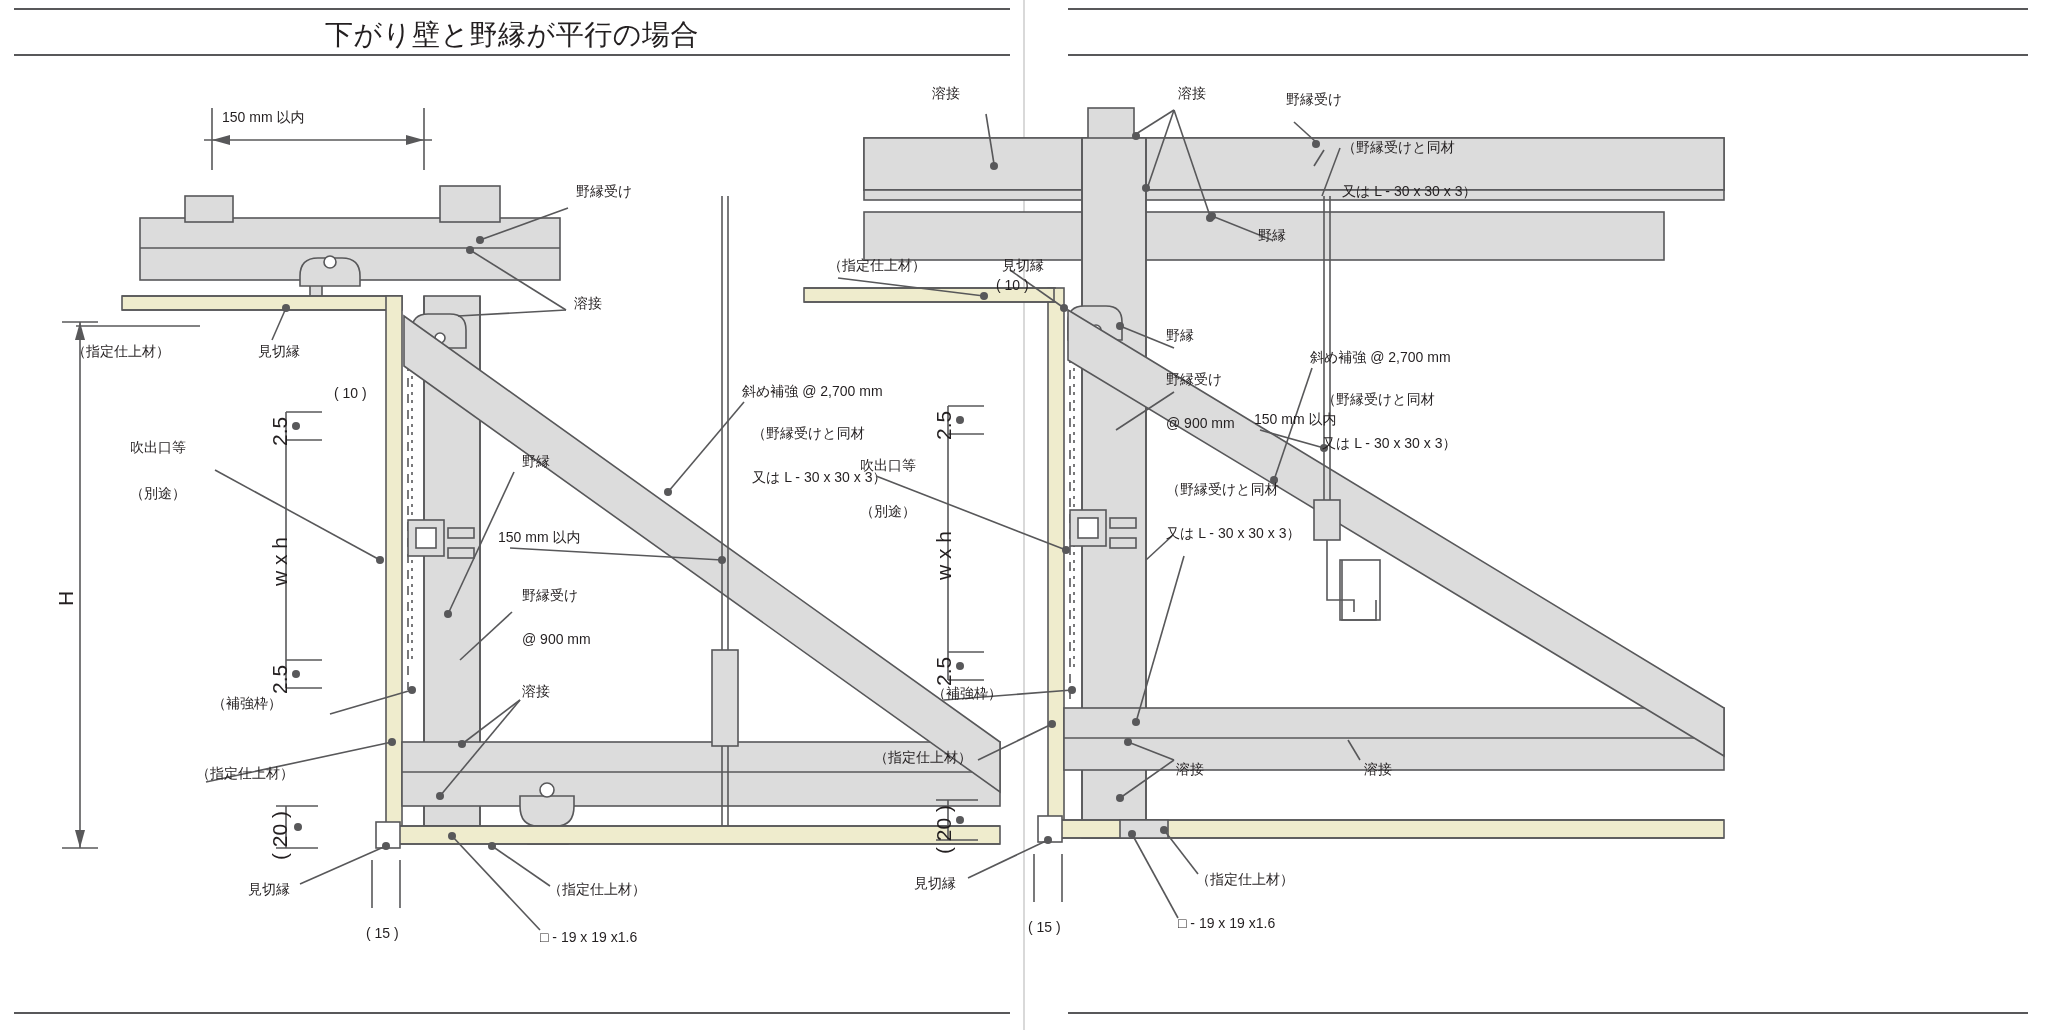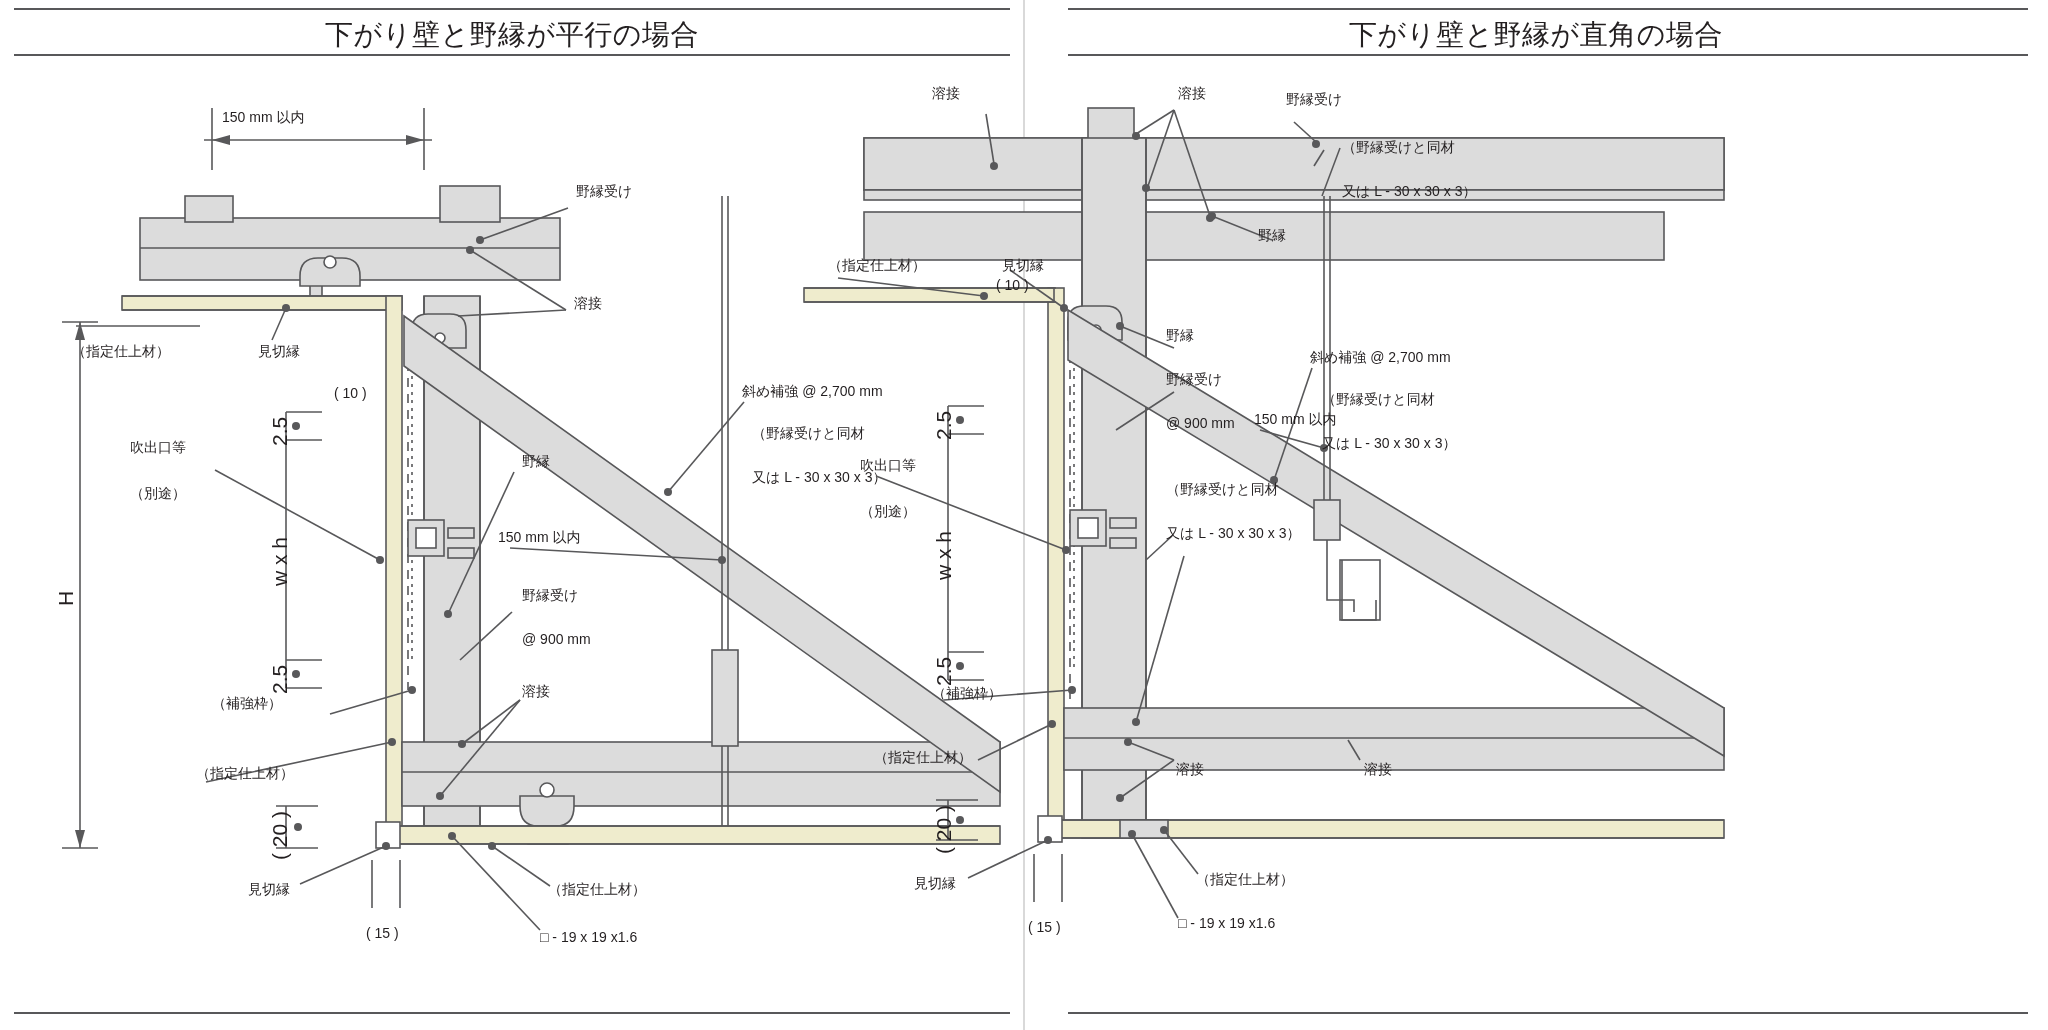--- a/index.html
+++ b/index.html
@@ -191,21 +191,20 @@
     <div class="vert" style="left:268px;top:694px;">2.5</div>
     <div class="vert" style="left:268px;top:860px;">( 20 )</div>
   </div>
 
   <div class="panel right">
 
     <div class="rule" style="left:44px;top:8px;width:960px;"></div>
     <div class="rule" style="left:44px;top:54px;width:960px;"></div>
     <div class="rule" style="left:44px;top:1012px;width:960px;"></div>
 
-    <div class="title" style="left:0;top:16px;width:1024px;">下がり壁と野縁が直角の場合</div>
 
     <svg width="1024" height="1030">
       <g fill="none" stroke="#58585a" stroke-width="1.6">
 
         <path d="M-160,160 L700,160 L700,212 L-160,212 z" fill="#dcdcdc" transform="translate(0,-22)"></path>
         <rect x="-160" y="138" width="860" height="52" fill="#dcdcdc"></rect>
         <rect x="-160" y="190" width="860" height="10" fill="#dcdcdc"></rect>
 
         <rect x="64" y="108" width="46" height="32" fill="#dcdcdc"></rect>
 

